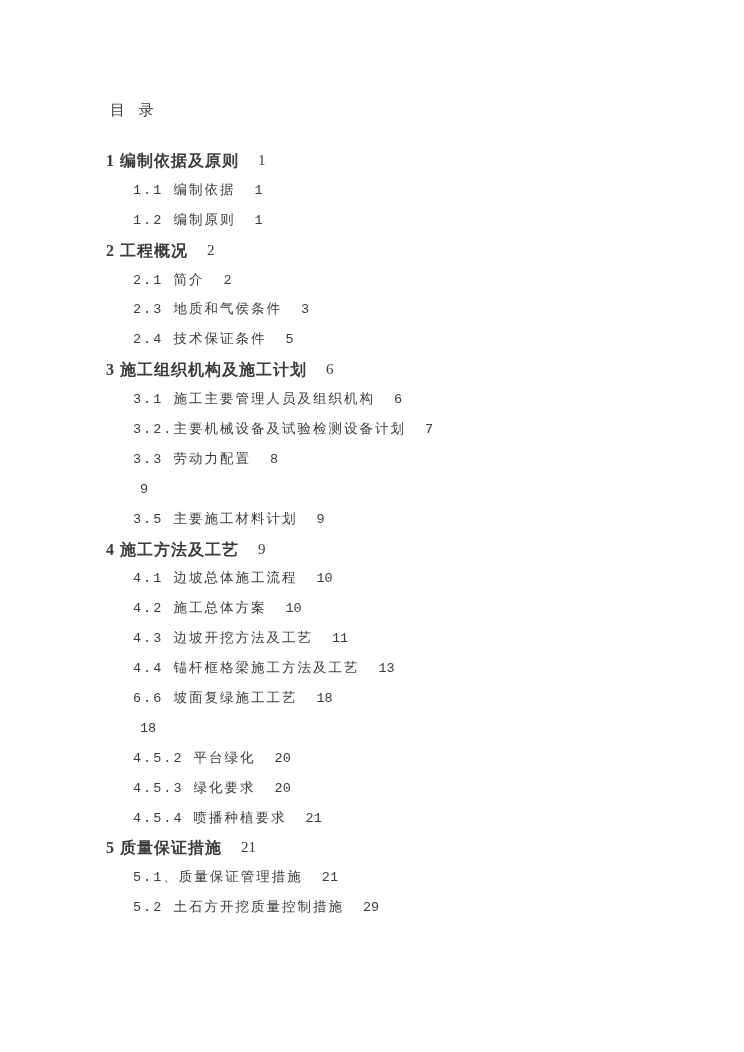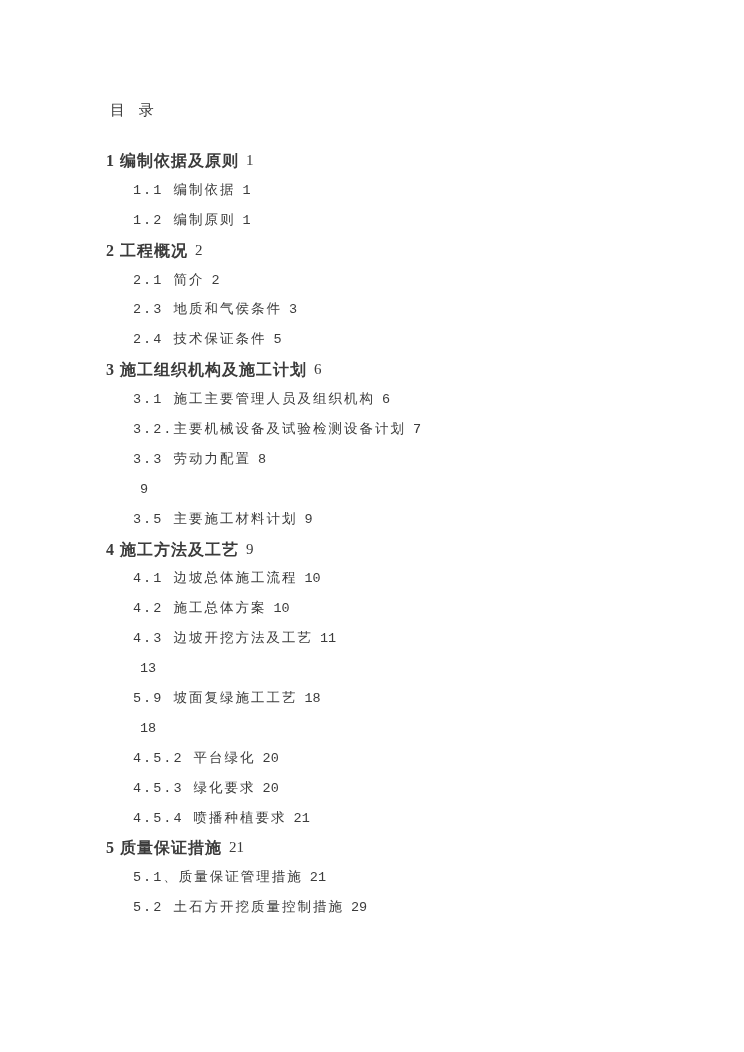--- a/index.html
+++ b/index.html
@@ -26,20 +26,21 @@
     color: #3b3b3b;
   }
   .toc { display: block; }
   .toc-entry {
     display: flex;
     align-items: flex-end;
     height: 29.9px;
     line-height: 29.9px;
     white-space: nowrap;
     cursor: pointer;
+    gap: 12px;
   }
   .toc-entry .entry-label { color: #3b3b3b; }
   .lvl1 {
     font-weight: 700;
     font-size: 16px;
     letter-spacing: 1px;
   }
   .lvl2, .lvl3 {
     margin-left: 27px;
     font-size: 13.5px;
@@ -123,24 +124,25 @@
   </div>
       <div class="toc-entry lvl2">
     <span class="entry-label">4.2 施工总体方案</span>
     <span class="page-num">10</span>
   </div>
       <div class="toc-entry lvl2">
     <span class="entry-label">4.3 边坡开挖方法及工艺</span>
     <span class="page-num">11</span>
   </div>
       <div class="toc-entry lvl2">
+    <span class="entry-label">4.4 锚杆框格梁施工方法及工艺</span>
     <span class="page-num">13</span>
   </div>
       <div class="toc-entry lvl2">
-    <span class="entry-label">5.9 坡面复绿施工工艺</span>
+    <span class="entry-label">6.6 坡面复绿施工工艺</span>
     <span class="page-num">18</span>
   </div>
       <div class="toc-entry lvl3">
     <span class="page-num">18</span>
   </div>
       <div class="toc-entry lvl3">
     <span class="entry-label">4.5.2 平台绿化</span>
     <span class="page-num">20</span>
   </div>
       <div class="toc-entry lvl3">

